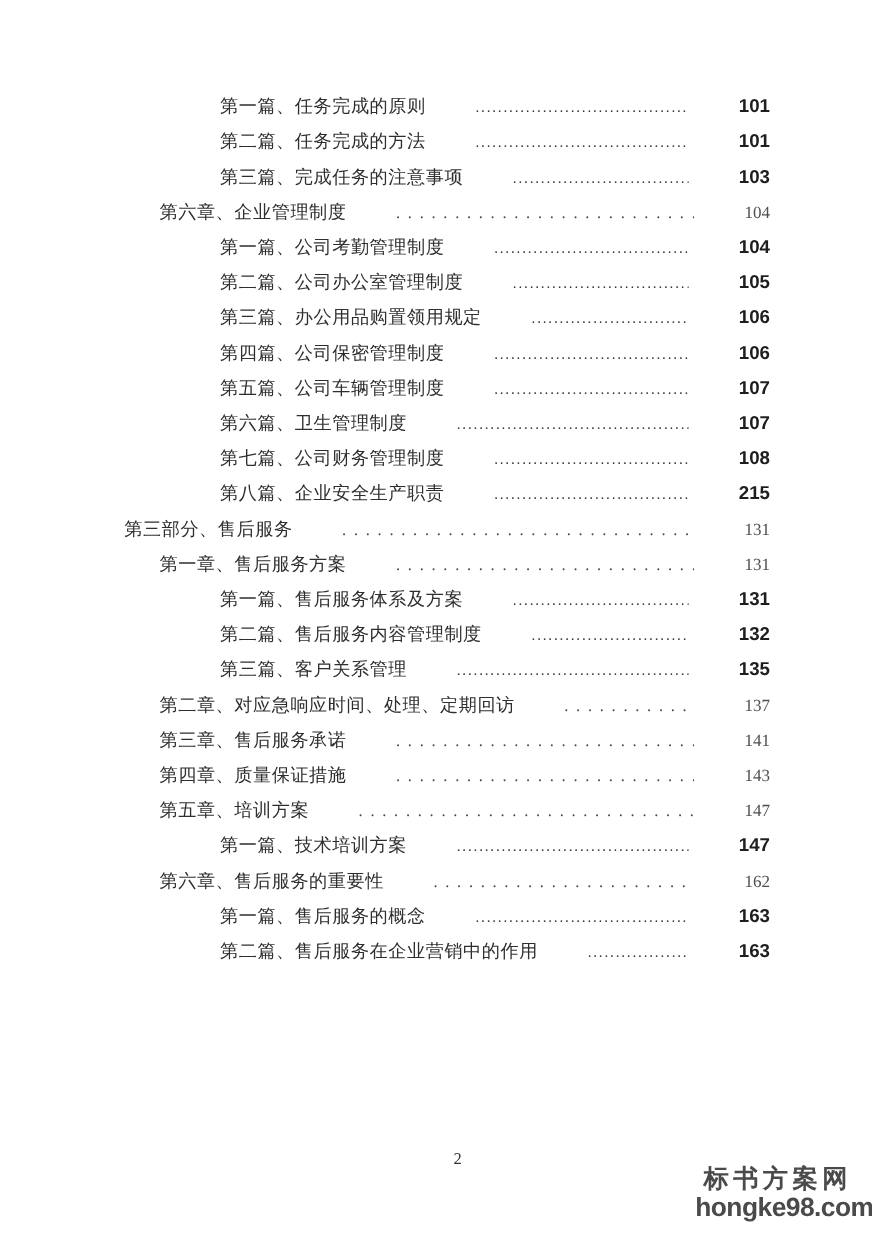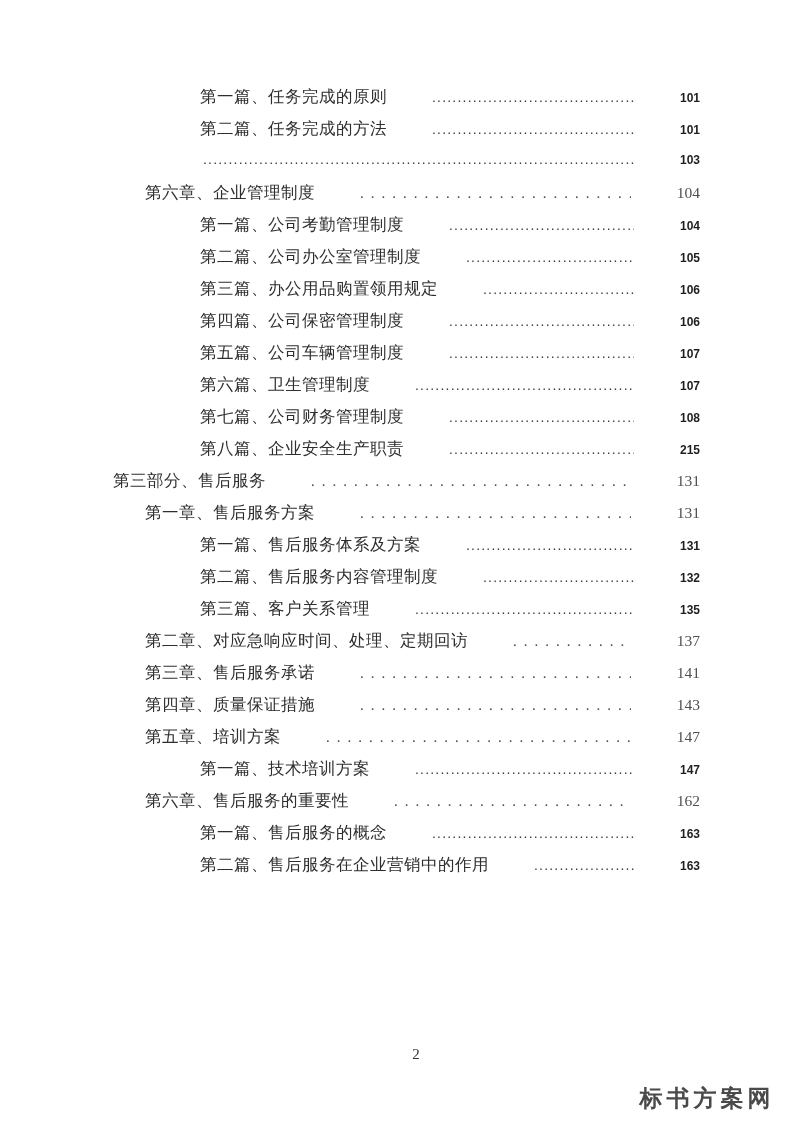--- a/index.html
+++ b/index.html
@@ -54,21 +54,21 @@
     letter-spacing: 7px;
     color: #474747;
   }
   .toc-page {
     flex: 0 0 auto;
     text-align: right;
   }
   .toc-page.num-bold {
     font-family: "Liberation Sans", "DejaVu Sans", sans-serif;
     font-weight: bold;
-    font-size: 12px;
+    font-size: 17px;
     color: #1e1e1e;
   }
   .toc-page.num-serif {
     font-family: "Liberation Serif", "DejaVu Serif", serif;
     font-weight: normal;
     font-size: 15.5px;
     color: #4f4f4f;
   }
   .footer-page-num {
     position: absolute;
@@ -113,20 +113,21 @@
     <span class="toc-label">第一篇、任务完成的原则</span>
     <span class="leader dense"></span>
     <span class="toc-page num-bold">101</span>
   </div>
       <div class="toc-row lvl3">
     <span class="toc-label">第二篇、任务完成的方法</span>
     <span class="leader dense"></span>
     <span class="toc-page num-bold">101</span>
   </div>
       <div class="toc-row lvl3">
+    <span class="toc-label">第三篇、完成任务的注意事项</span>
     <span class="leader dense"></span>
     <span class="toc-page num-bold">103</span>
   </div>
       <div class="toc-row lvl2">
     <span class="toc-label">第六章、企业管理制度</span>
     <span class="leader sparse"></span>
     <span class="toc-page num-serif">104</span>
   </div>
       <div class="toc-row lvl3">
     <span class="toc-label">第一篇、公司考勤管理制度</span>
@@ -232,15 +233,16 @@
     <span class="toc-label">第二篇、售后服务在企业营销中的作用</span>
     <span class="leader dense"></span>
     <span class="toc-page num-bold">163</span>
   </div>
     </div>
 
   <div class="footer-page-num">2</div>
 
   <div class="watermark">
     <span class="wm-cn">标书方案网</span>
+    <span class="wm-url">hongke98.com</span>
   </div>
 
 </div>
 
 </body></html>

